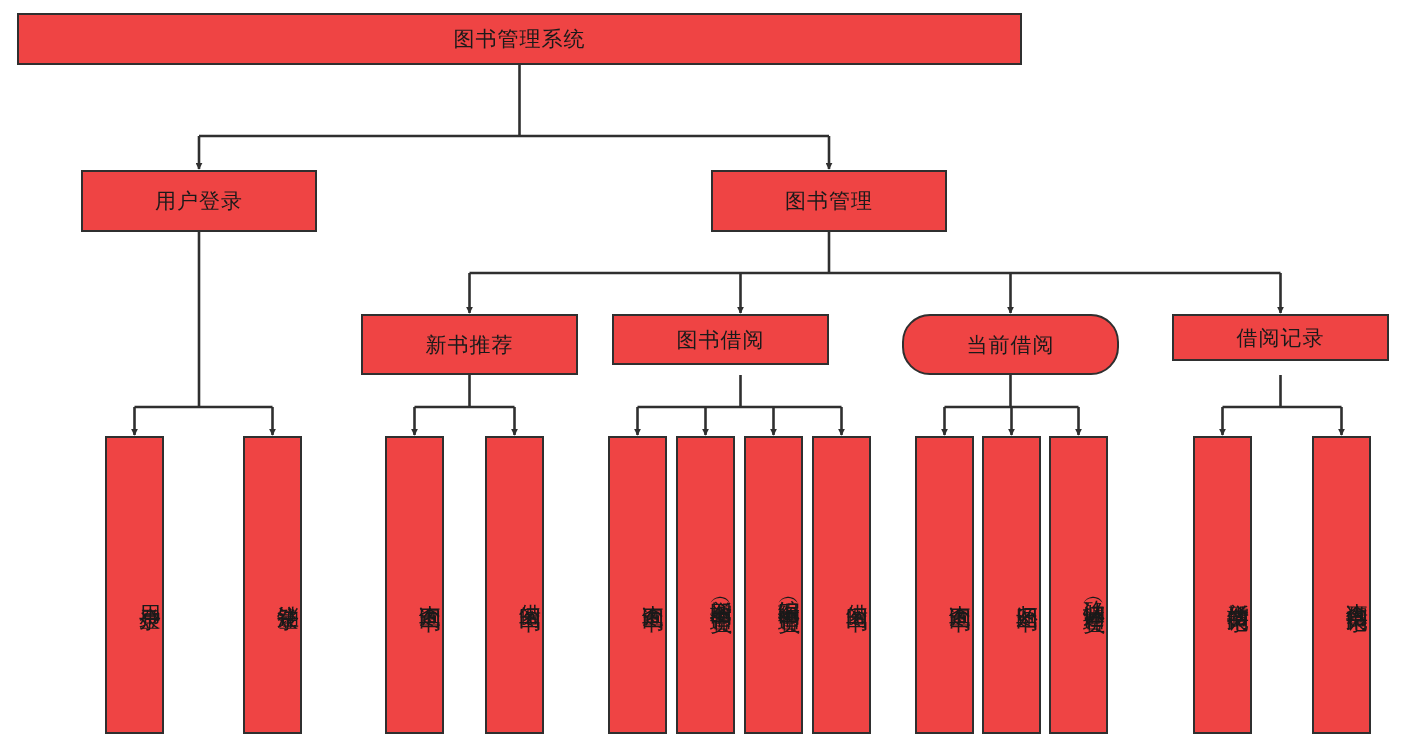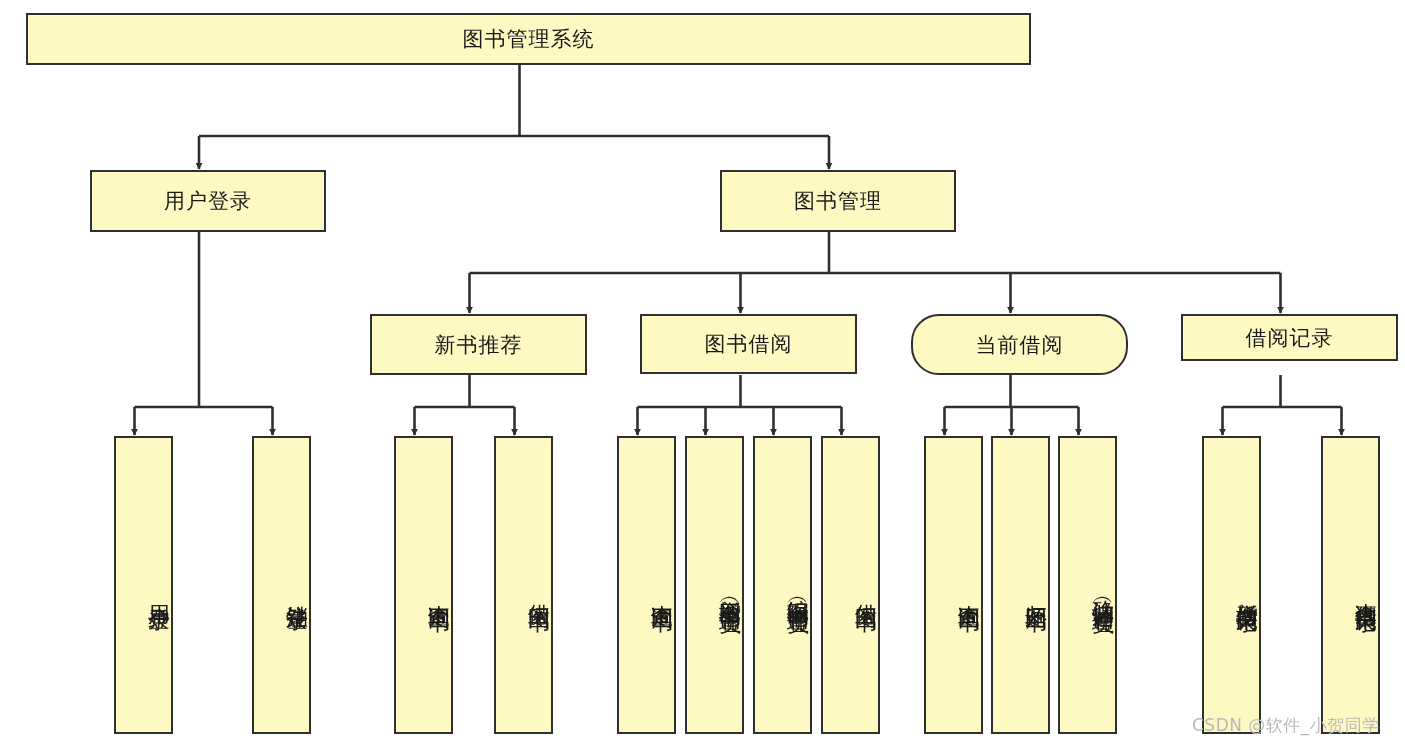--- a/index.html
+++ b/index.html
@@ -13,28 +13,27 @@
   #canvas {
     position: relative;
     width: 1405px;
     height: 747px;
     background: #ffffff;
     overflow: hidden;
   }
   .node {
     position: absolute;
     box-sizing: border-box;
-    background: #fef9c3;
+    background: #ef4444;
     border: 2px solid #2f2f2f;
     display: flex;
     align-items: center;
     justify-content: center;
     text-align: center;
     color: #1a1a1a;
-    margin-left: 9px;
   }
   .node.horiz {
     font-size: 21px;
     letter-spacing: 1px;
   }
   .node.vert {
     writing-mode: vertical-rl;
     text-orientation: upright;
     font-size: 22px;
     letter-spacing: 2px;
@@ -117,21 +116,21 @@
       </div>
       <div class="node horiz" style="left: 81px; top: 170px; width: 236px; height: 62px;">
         <span class="nodelabel">用户登录</span>
       </div>
       <div class="node horiz" style="left: 711px; top: 170px; width: 236px; height: 62px;">
         <span class="nodelabel">图书管理</span>
       </div>
       <div class="node horiz" style="left: 361px; top: 314px; width: 217px; height: 61px; justify-content: center;">
         <span class="nodelabel">新书推荐</span>
       </div>
-      <div class="node horiz" style="left: 631px; top: 314px; width: 217px; height: 60px;">
+      <div class="node horiz" style="left: 612px; top: 314px; width: 217px; height: 51px;">
         <span class="nodelabel">图书借阅</span>
       </div>
       <div class="node horiz" style="left: 902px; top: 314px; width: 217px; height: 61px; border-radius: 28px;">
         <span class="nodelabel">当前借阅</span>
       </div>
       <div class="node horiz" style="left: 1172px; top: 314px; width: 217px; height: 47px;">
         <span class="nodelabel">借阅记录</span>
       </div>
       <div class="node vert" style="left: 105px; top: 436px; width: 59px; height: 298px;">
         <span class="nodelabel">用户登录</span>
@@ -167,14 +166,13 @@
         <span class="nodelabel">确认归还（管理员）</span>
       </div>
       <div class="node vert" style="left: 1193px; top: 436px; width: 59px; height: 298px;">
         <span class="nodelabel">新增借阅记录</span>
       </div>
       <div class="node vert" style="left: 1312px; top: 436px; width: 59px; height: 298px;">
         <span class="nodelabel">查询借阅记录</span>
       </div>
     </div>
 
-  <div class="watermark" style="left: 1192px; top: 714px;">CSDN @软件_小贺同学</div>
 </div>
 
 </body></html>

